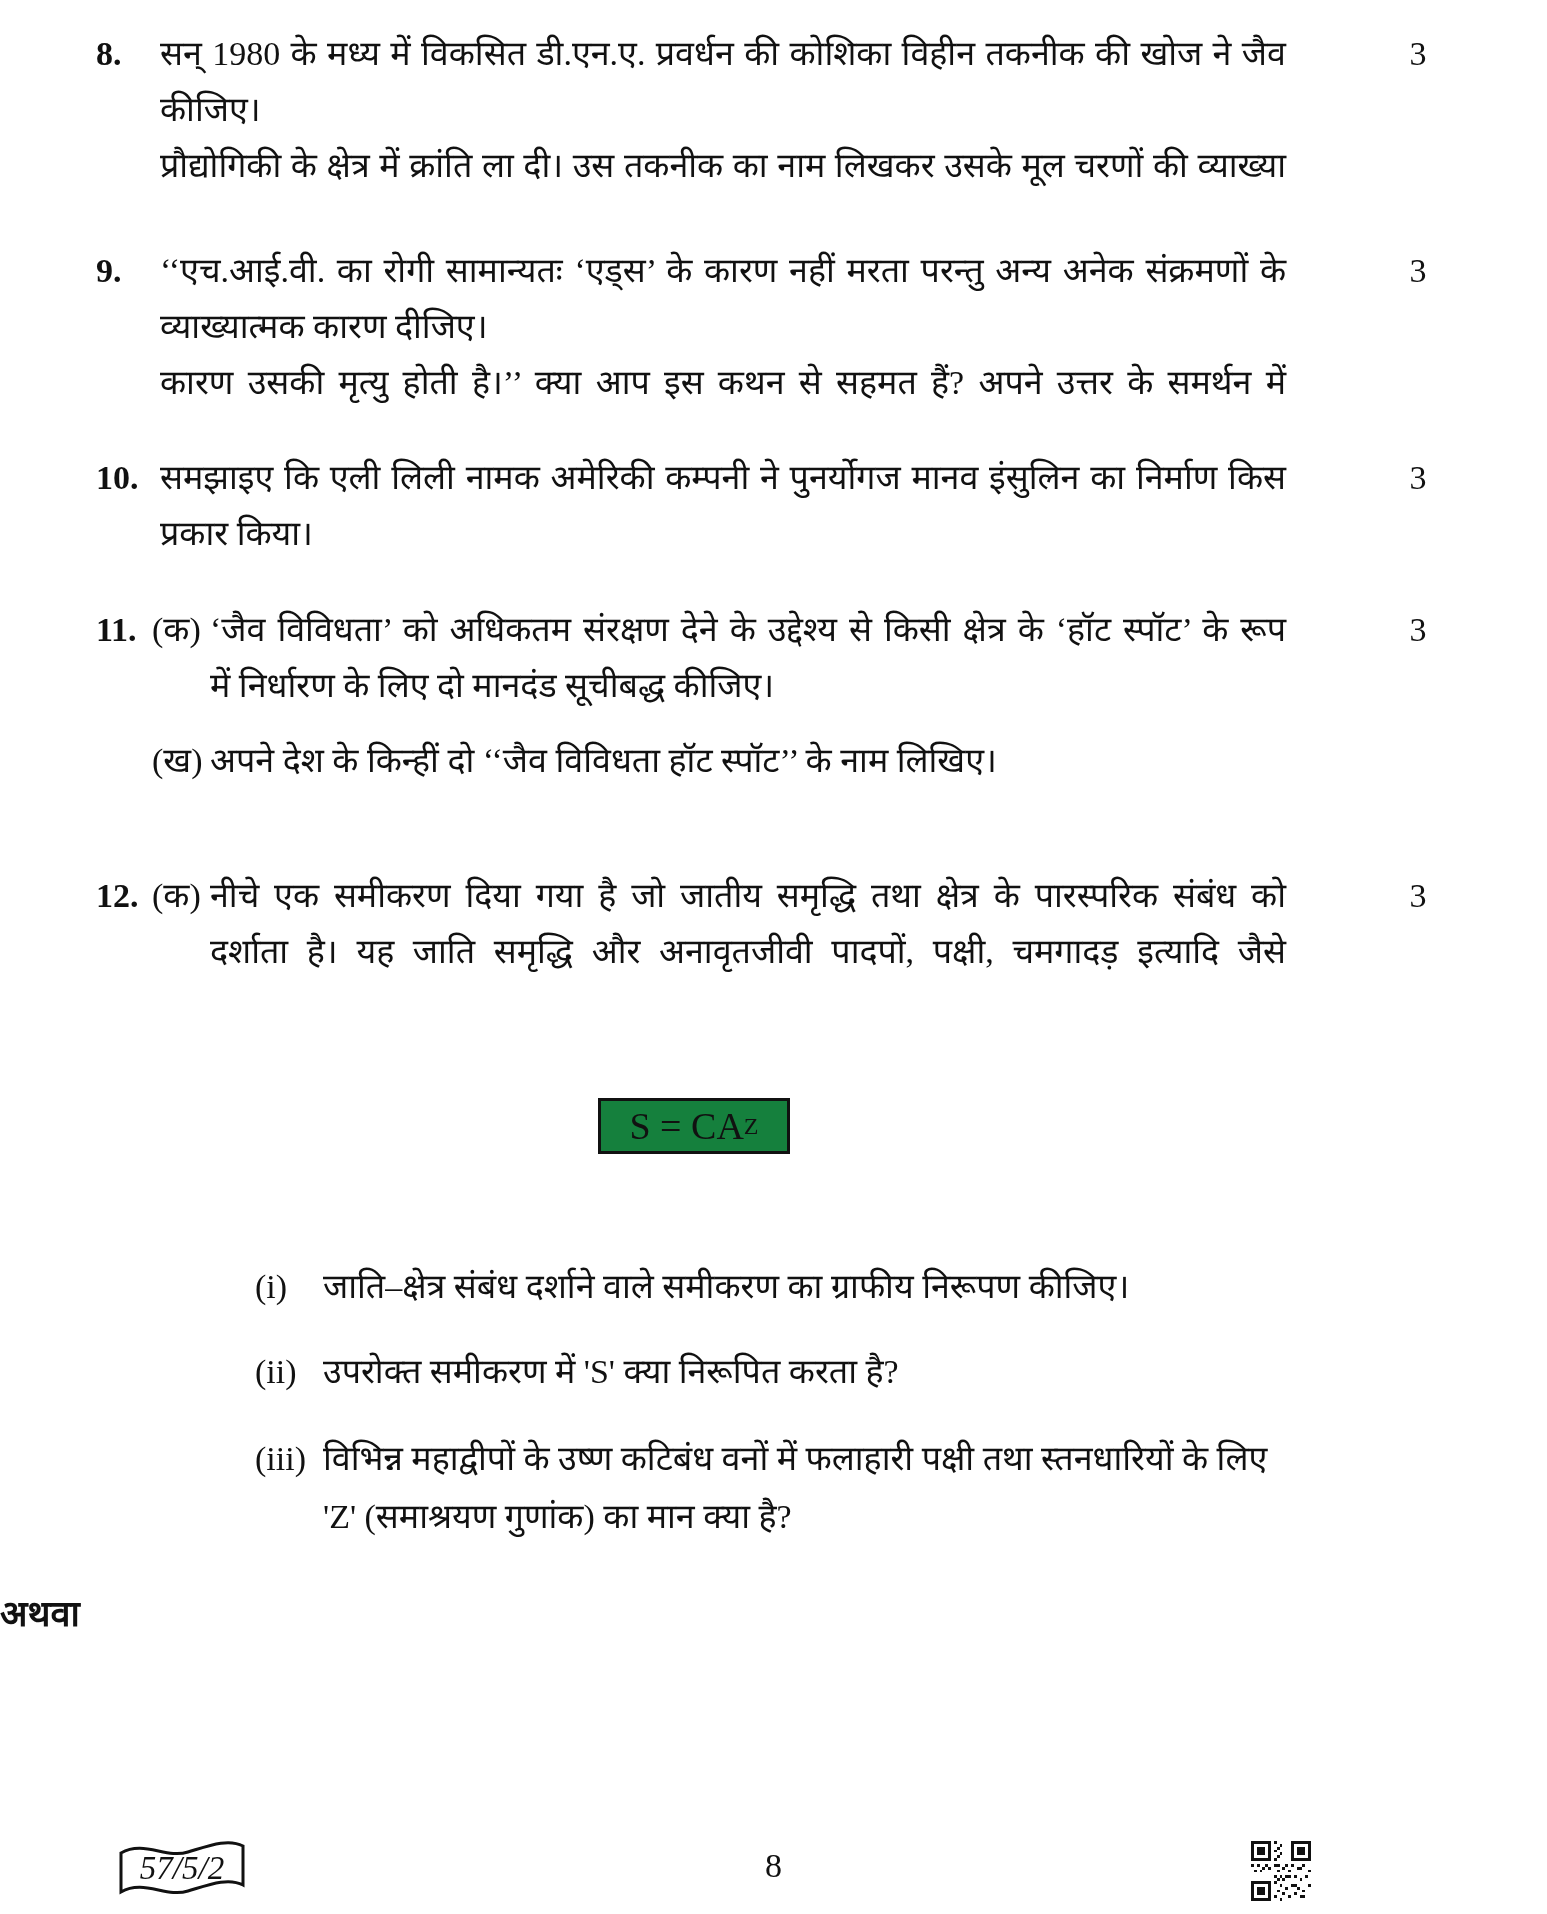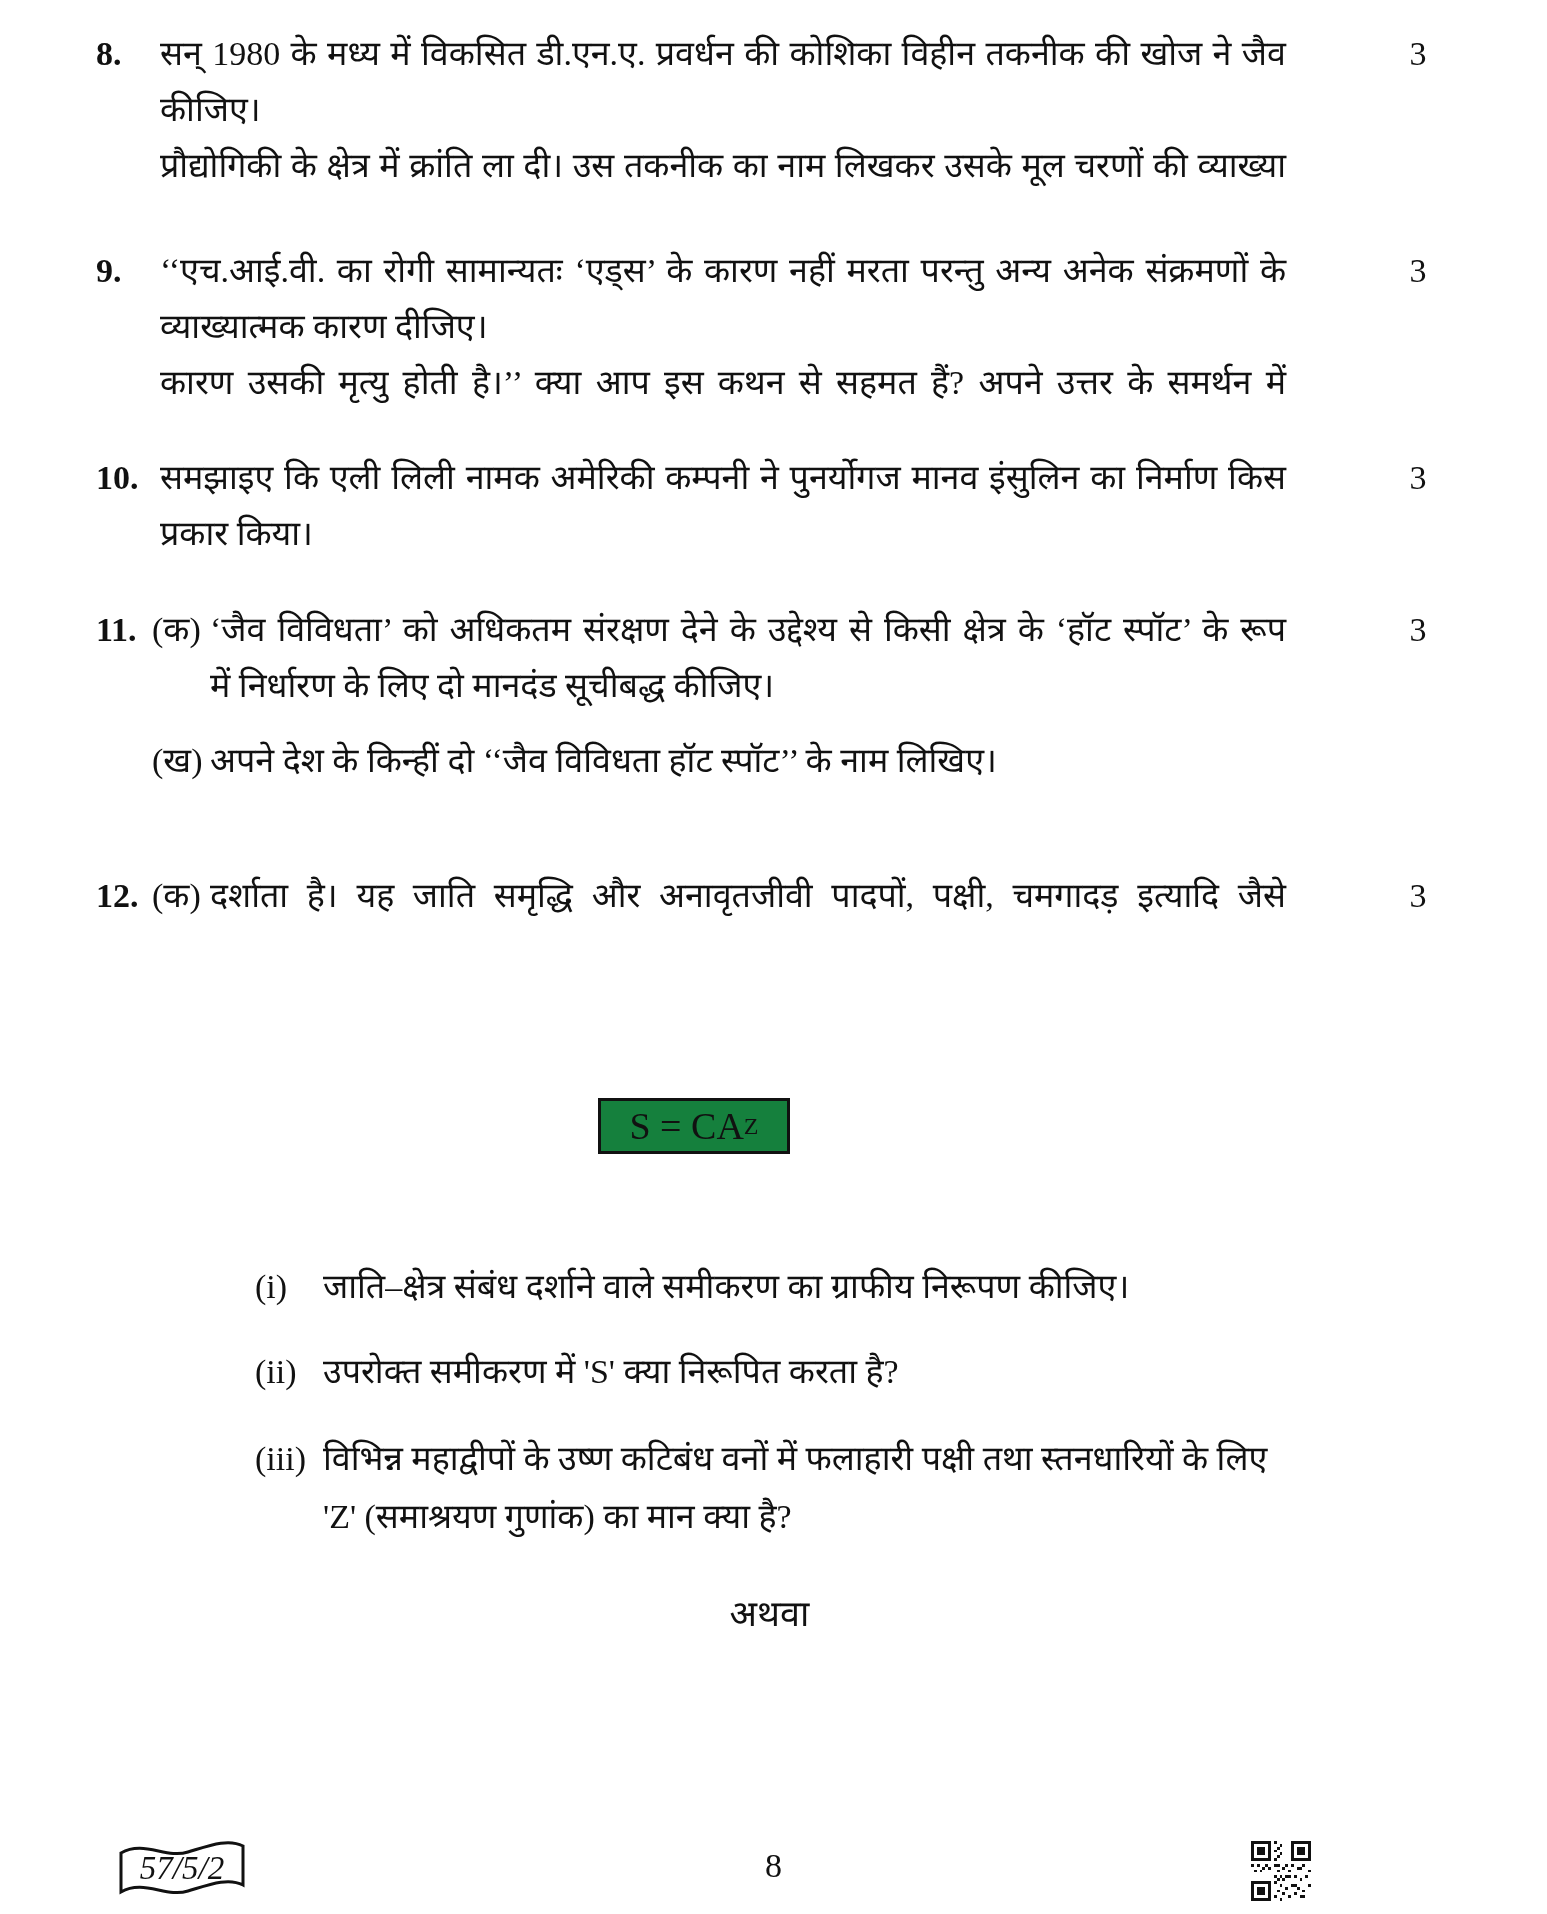--- a/index.html
+++ b/index.html
@@ -40,21 +40,21 @@
   .eq-box {
     position:absolute; left:598px; top:1098px;
     width:186px; height:50px;
     border:3px solid #111;
     display:flex; align-items:center; justify-content:center;
     font-size:38px; background:#15803d;
   }
   .eq-box sup { font-size:24px; line-height:0; }
   .or-sep {
     position:absolute; left:0; right:8px; top:1592px;
-    text-align:center; font-weight:normal; font-size:36px; line-height:44px;
+    text-align:left; font-weight:bold; font-size:36px; line-height:44px;
   }
   .banner {
     position:absolute; left:116px; top:1833px;
     width:132px; height:70px;
   }
   .banner svg { position:absolute; left:0; top:0; }
   .banner .code {
     position:absolute; left:0; top:17px; width:132px;
     text-align:center; font-style:italic; font-size:33px; line-height:36px;
   }
@@ -115,20 +115,21 @@
     <span class="part-label">(ख)</span>
     <div class="q-text part">
       <div class="ln">अपने देश के किन्हीं दो ‘‘जैव विविधता हॉट स्पॉट’’ के नाम लिखिए।</div>
     </div>
   </section>
 
   <section class="q-row" style="top:868px">
     <span class="q-num">12.</span>
     <span class="part-label">(क)</span>
     <div class="q-text part">
+      <div class="ln j">नीचे एक समीकरण दिया गया है जो जातीय समृद्धि तथा क्षेत्र के पारस्परिक संबंध को</div>
       <div class="ln j">दर्शाता है। यह जाति समृद्धि और अनावृतजीवी पादपों, पक्षी, चमगादड़ इत्यादि जैसे</div>
     </div>
     <span class="marks">3</span>
   </section>
 
   <div class="eq-box">
     <span>S = CA</span>
       <sup>Z</sup>
   </div>
 

